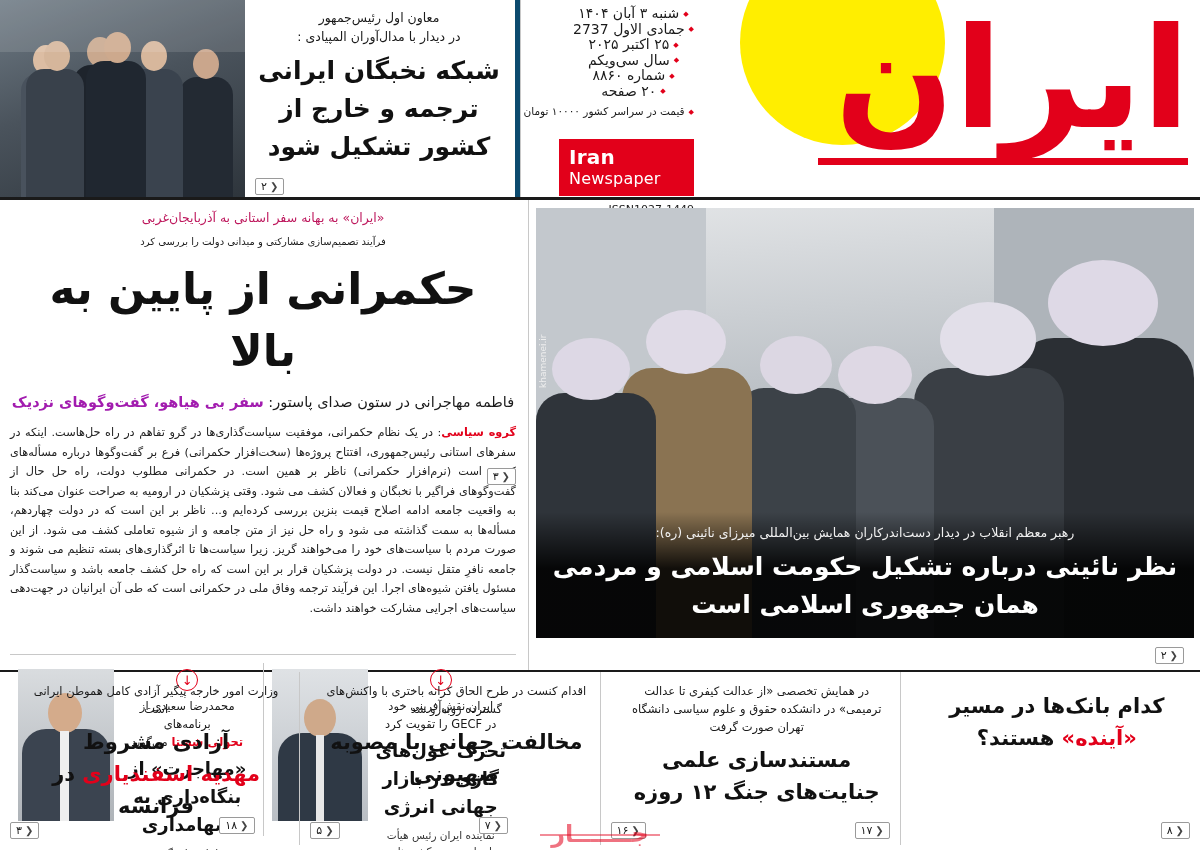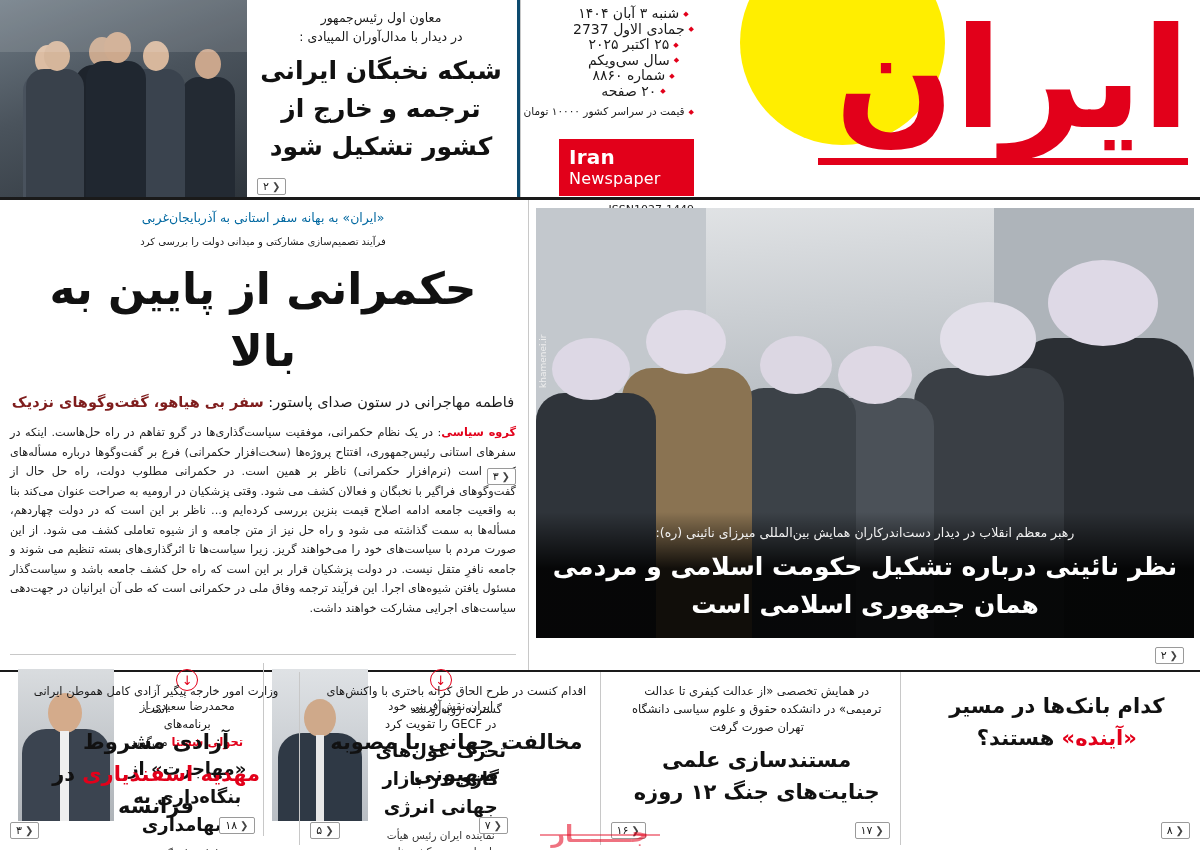--- a/index.html
+++ b/index.html
@@ -99,21 +99,21 @@
   }
   .en-logo .l1 { font-size: 20px; font-weight: bold; letter-spacing: .2px; direction: ltr; text-align: left; }
   .en-logo .l2 { font-size: 16px; letter-spacing: .2px; direction: ltr; text-align: left; }
   .issn { direction: ltr; text-align: left; font-size: 11px; line-height: 14px; color: #1a1a1a; }
   .site { direction: ltr; text-align: left; font-size: 12.5px; font-weight: bold; color: #e2001a; margin-top: 5px; }
 
   .topstory {
     flex: 1;
     display: flex;
     flex-direction: row;
-    border-right: 3px solid #0c4a6e;
+    border-right: 5px solid #0c4a6e;
   }
   .topstory-text {
     width: 270px;
     flex: 0 0 270px;
     padding: 8px 12px 4px 10px;
     position: relative;
   }
   .ts-kicker {
     font-size: 12.5px; line-height: 19px; color: #1a1a1a; text-align: center;
   }
@@ -191,38 +191,38 @@
   .lead-caption .kick { font-size: 12.5px; line-height: 18px; color: #f0f0f0; margin-bottom: 6px; }
   .lead-caption .hl { font-size: 25px; line-height: 38px; font-weight: bold; }
 
   .right-col {
     flex: 1;
     padding: 8px 12px 0 10px;
     position: relative;
     display: flex;
     flex-direction: column;
   }
-  .rc-kicker1 { font-size: 12.5px; color: #0369a1; text-align: center; line-height: 20px; }
+  .rc-kicker1 { font-size: 12.5px; color: #be185d; text-align: center; line-height: 20px; }
   .rc-kicker2 { font-size: 10px; color: #1a1a1a; text-align: center; line-height: 24px; margin-top: 2px; }
   .rc-head {
     font-size: 44px;
     line-height: 62px;
     font-weight: bold;
     text-align: center;
     color: #111;
     margin-top: 4px;
   }
   .rc-sub {
     text-align: center;
     font-size: 14.5px;
     line-height: 24px;
     margin-top: 8px;
     color: #1a1a1a;
   }
-  .rc-sub .red { color: #7f1d1d; font-weight: bold; }
+  .rc-sub .red { color: #a21caf; font-weight: bold; }
   .rc-body {
     margin-top: 9px;
     font-size: 11.3px;
     line-height: 19.5px;
     text-align: justify;
     color: #222;
   }
   .rc-body .lead-label { color: #e2001a; font-weight: bold; }
 
   .two-cards {

